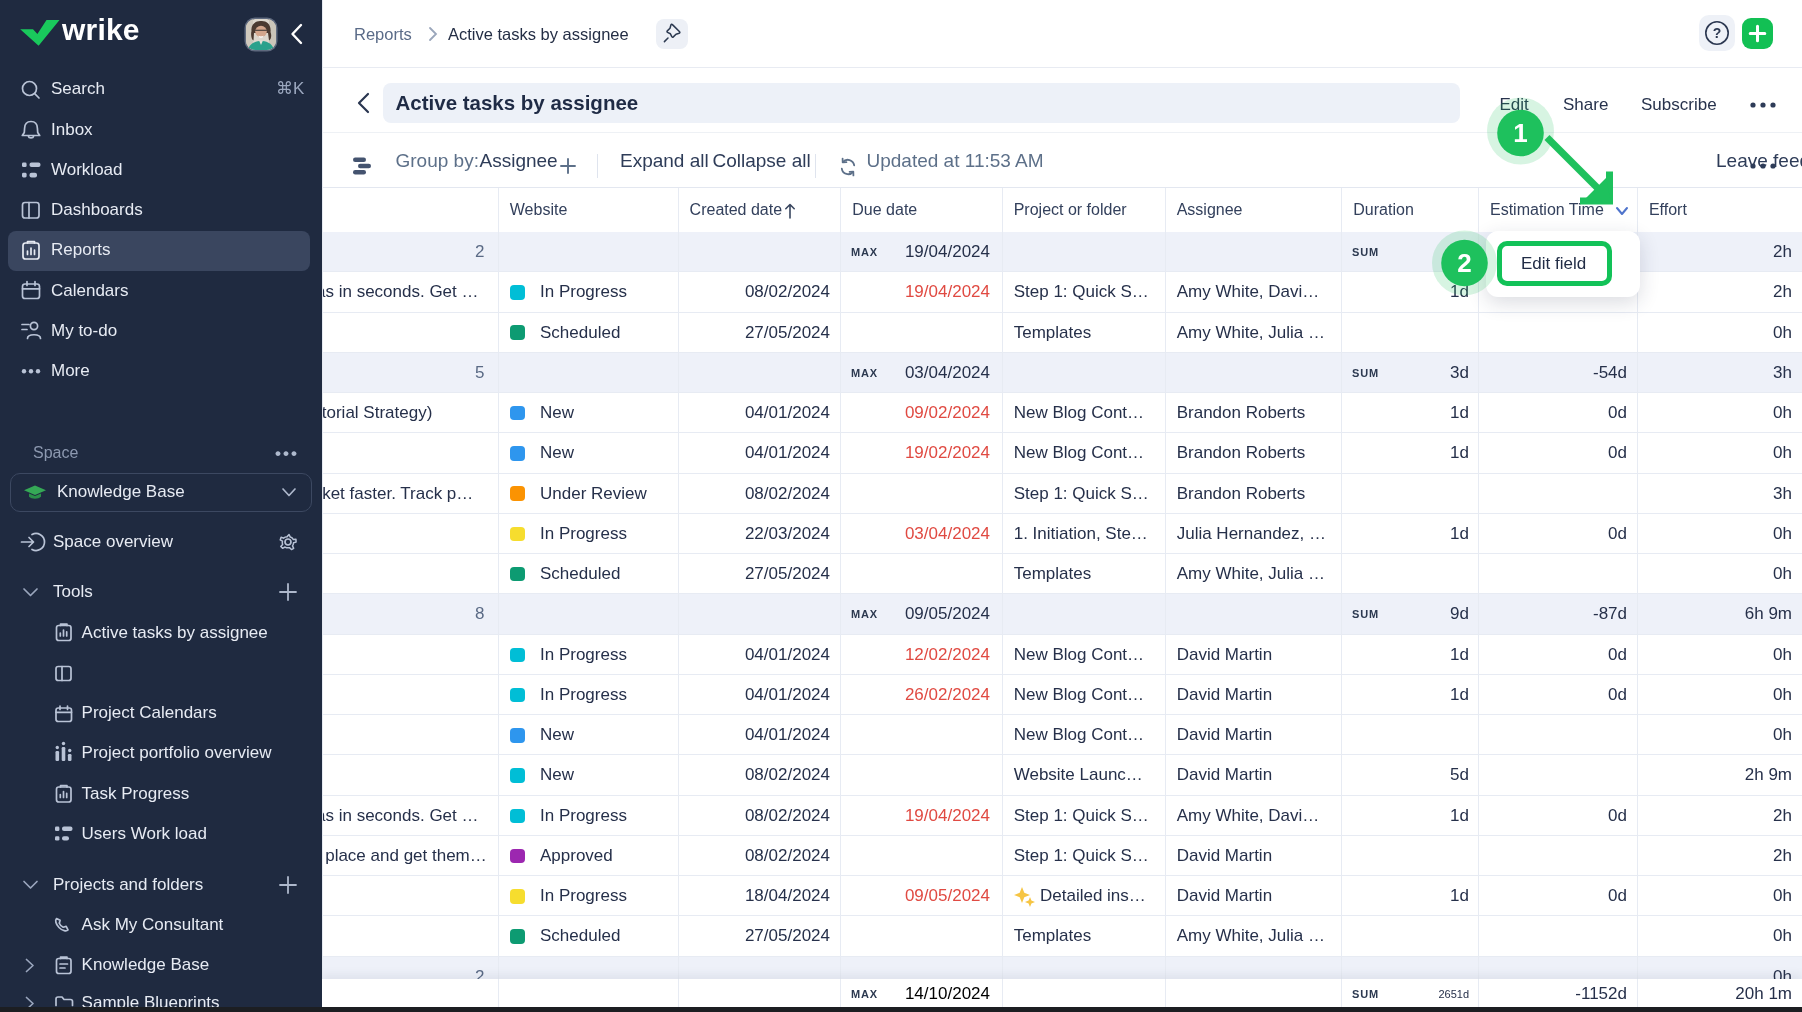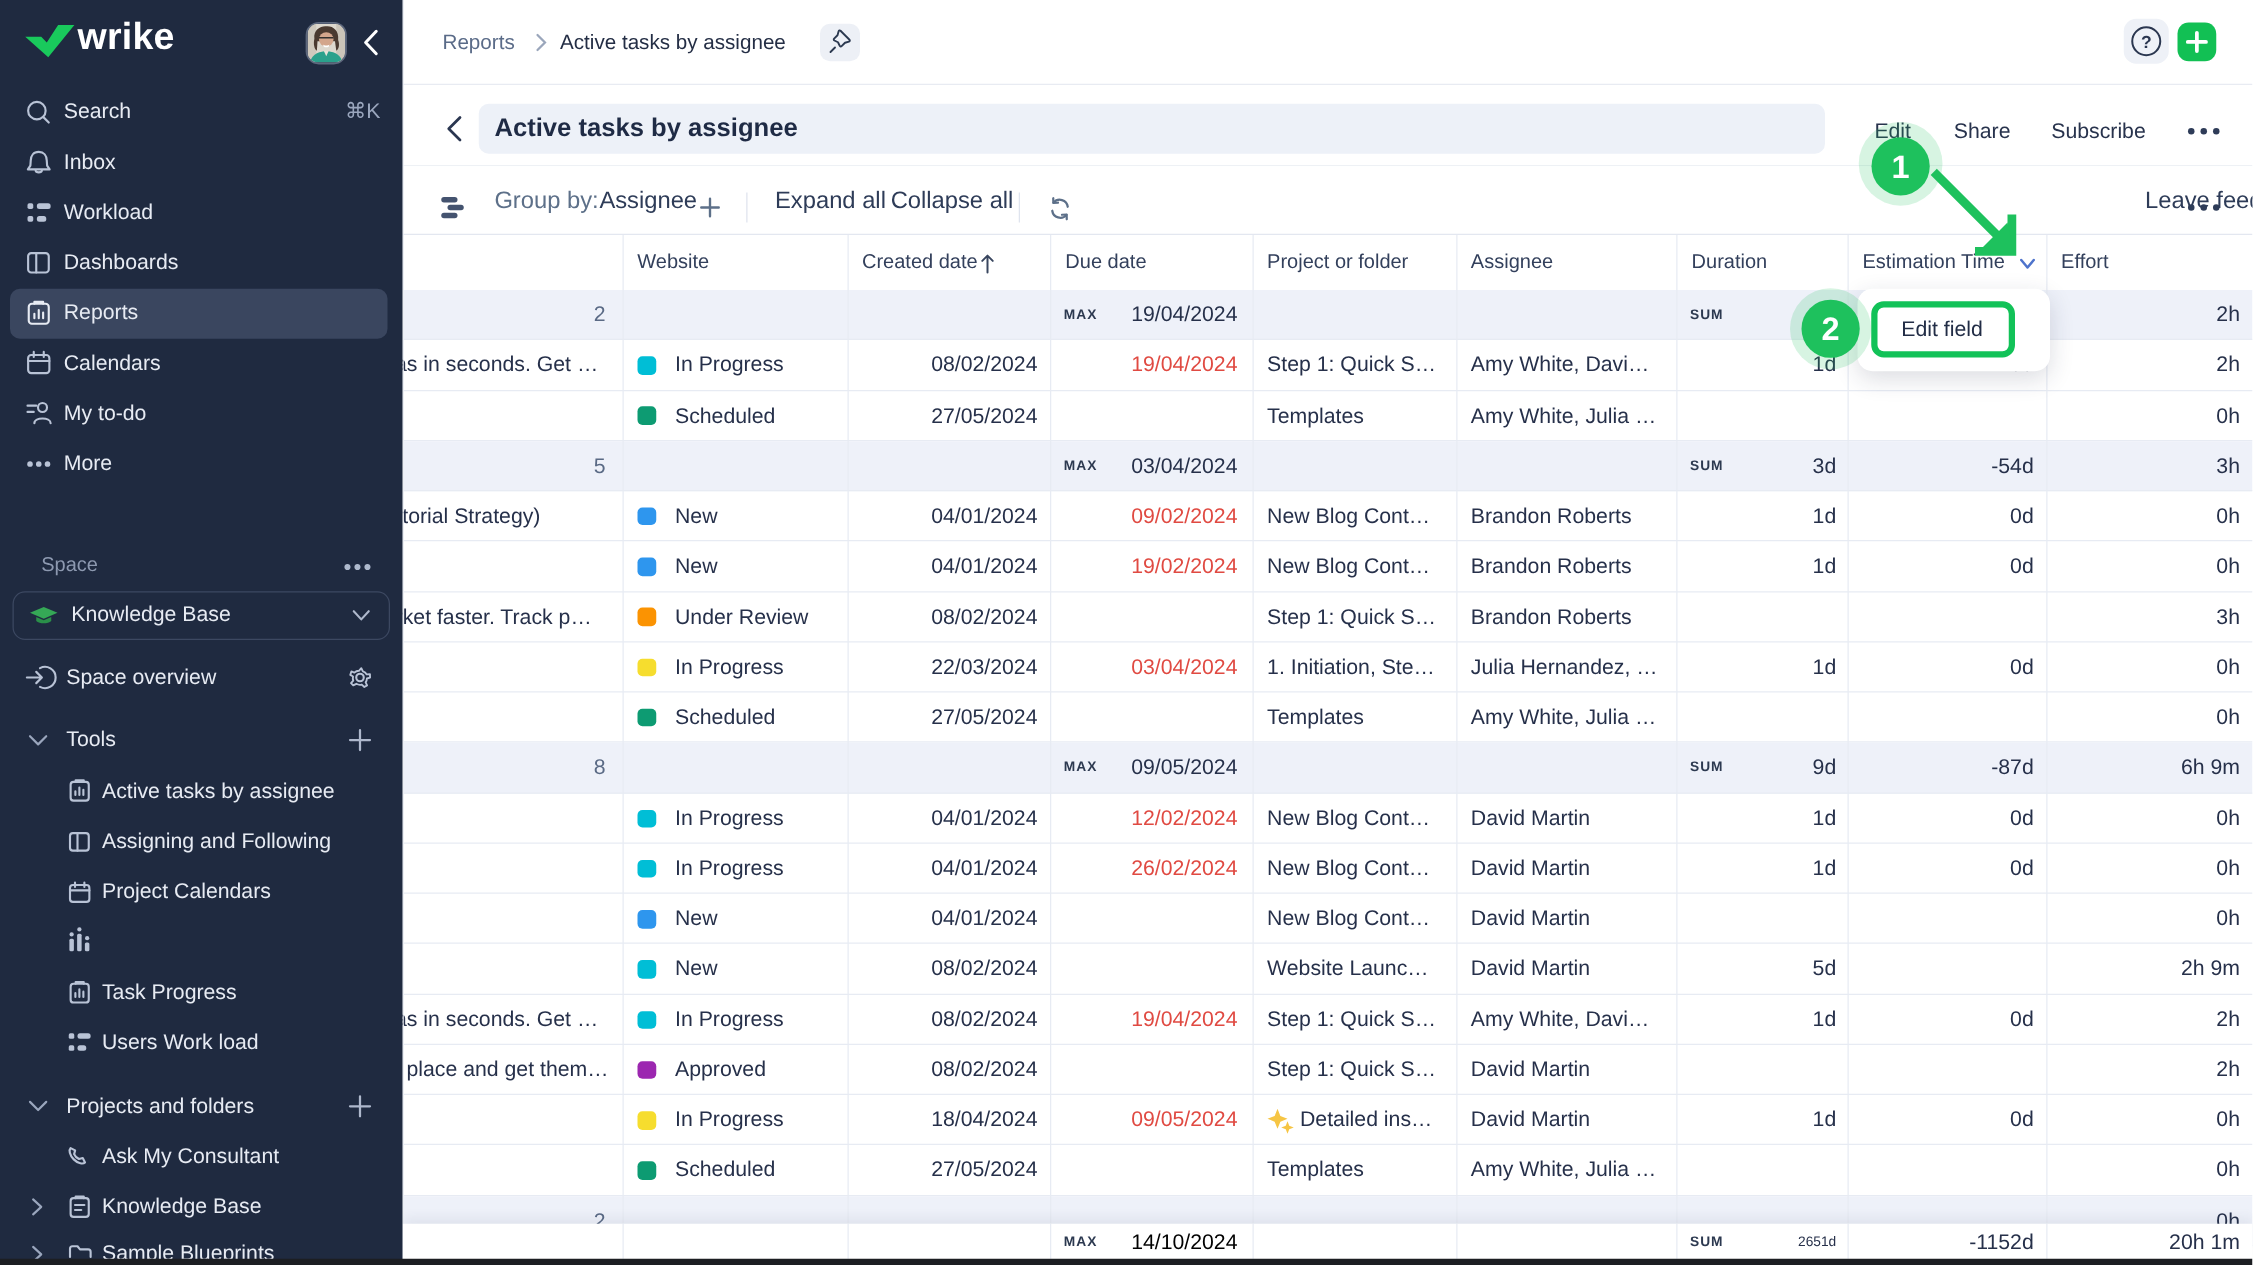--- a/index.html
+++ b/index.html
@@ -87,20 +87,21 @@
 <span class="tb dark" style="left:712.5px;top:133px">Collapse all</span>
 <div class="ab" style="left:814.5px;top:154px;width:1px;height:24px;background:#dfe4ee"></div>
 <svg class="ab" style="left:838px;top:157px;z-index:2" width="20" height="20" viewBox="0 0 20 20">
       <g fill="none" stroke="#5d7089" stroke-width="1.8" stroke-linecap="round" stroke-linejoin="round">
         <path d="M16.2 8.4 A6.5 6.5 0 0 0 4.8 5.1"></path>
         <path d="M3.8 11.6 A6.5 6.5 0 0 0 15.2 14.9"></path>
         <path d="M4.6 1.6 L4.7 5.3 L8.4 5.2"></path>
         <path d="M15.4 18.4 L15.3 14.7 L11.6 14.8"></path>
       </g>
     </svg>
+<span class="tb slate" style="left:866.5px;top:133px">Updated at 11:53 AM</span>
 <span class="tb dark" style="left:1716px;top:133px">Leave feedback</span>
 <svg class="ab" style="left:1748px;top:159px;z-index:2" width="30" height="14" viewBox="0 0 30 14">
       <g fill="#2e3c58">
         <circle cx="5" cy="7" r="2.6"></circle>
         <circle cx="15" cy="7" r="2.6"></circle>
         <circle cx="25" cy="7" r="2.6"></circle>
       </g>
     </svg>
 
 <svg class="ab" style="left:1613.5px;top:205px;z-index:3" width="16" height="12" viewBox="0 0 16 12">
@@ -336,22 +337,22 @@
 <span class="si" style="left:51px;top:230.3px">Reports</span>
 <span class="si" style="left:51px;top:270.7px">Calendars</span>
 <span class="si" style="left:51px;top:310.9px">My to-do</span>
 <span class="si" style="left:51px;top:351.2px">More</span>
 <span class="si" style="left:276px;top:69.4px;color:#9aa6bd">⌘K</span>
 <span class="sd" style="left:33px;top:432.9px">Space</span>
 <span class="si" style="left:57px;top:472.4px">Knowledge Base</span>
 <span class="si" style="left:53px;top:521.9px">Space overview</span>
 <span class="si" style="left:53px;top:572.2px">Tools</span>
 <span class="si" style="left:81.6px;top:612.5px">Active tasks by assignee</span>
-<span class="si" style="left:81.6px;top:652.8px">Assigning and Following</span>
 <span class="si" style="left:81.6px;top:693.0px">Project Calendars</span>
+<span class="si" style="left:81.6px;top:733.2px">Project portfolio overview</span>
 <span class="si" style="left:81.6px;top:773.5px">Task Progress</span>
 <span class="si" style="left:81.6px;top:813.8px">Users Work load</span>
 <span class="si" style="left:53px;top:864.7px">Projects and folders</span>
 <span class="si" style="left:81.6px;top:904.9px">Ask My Consultant</span>
 <span class="si" style="left:81.6px;top:945.2px">Knowledge Base</span>
 <span class="si" style="left:81.6px;top:982.9px">Sample Blueprints</span>
 <span class="ab dots" style="left:275px;top:444px">•••</span>
 <span class="ab" style="left:62px;top:13px;font-size:30px;font-weight:700;color:#fff;letter-spacing:.2px">wrike</span>
 <div class="ab" style="left:246px;top:18.5px;width:30px;height:31px;border-radius:9px;overflow:hidden;box-shadow:0 0 0 1.5px rgba(190,200,220,.4)">
 <svg width="30" height="31" viewBox="0 0 30 31">

